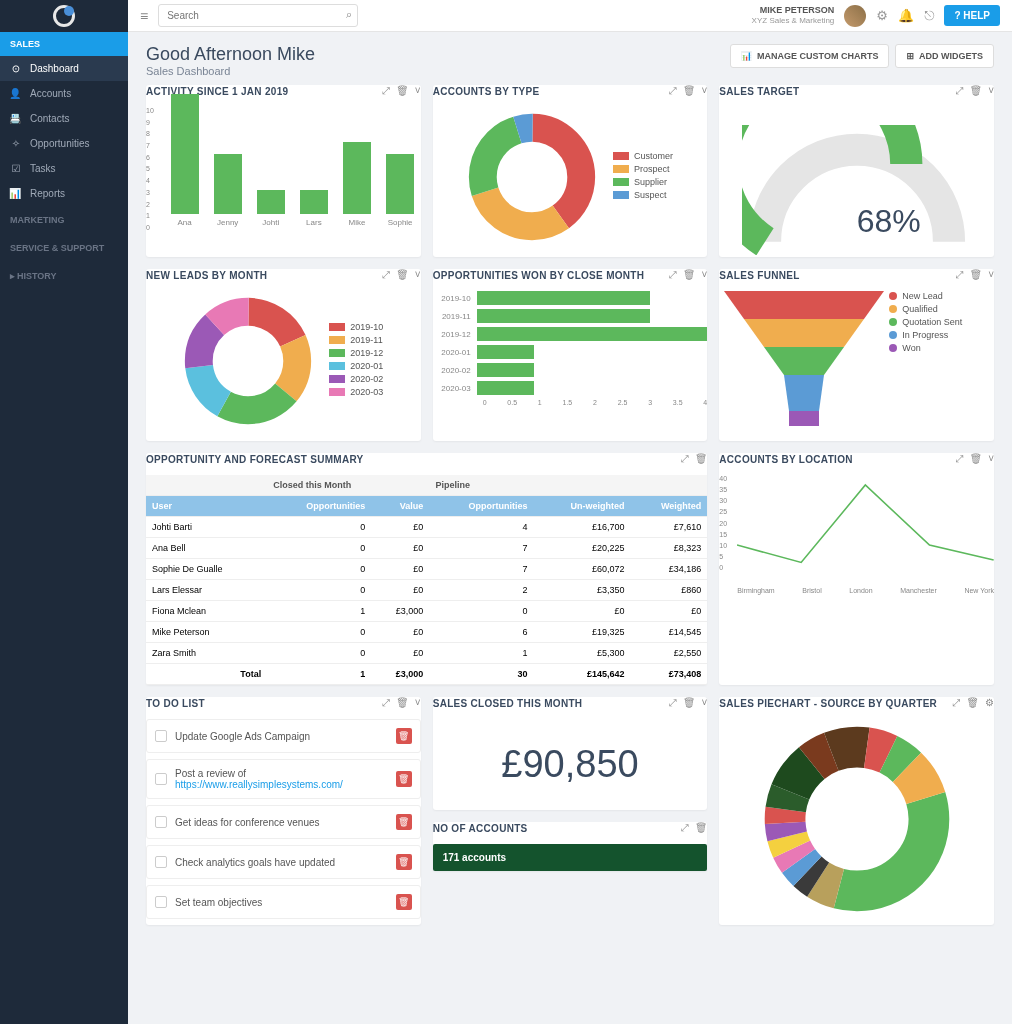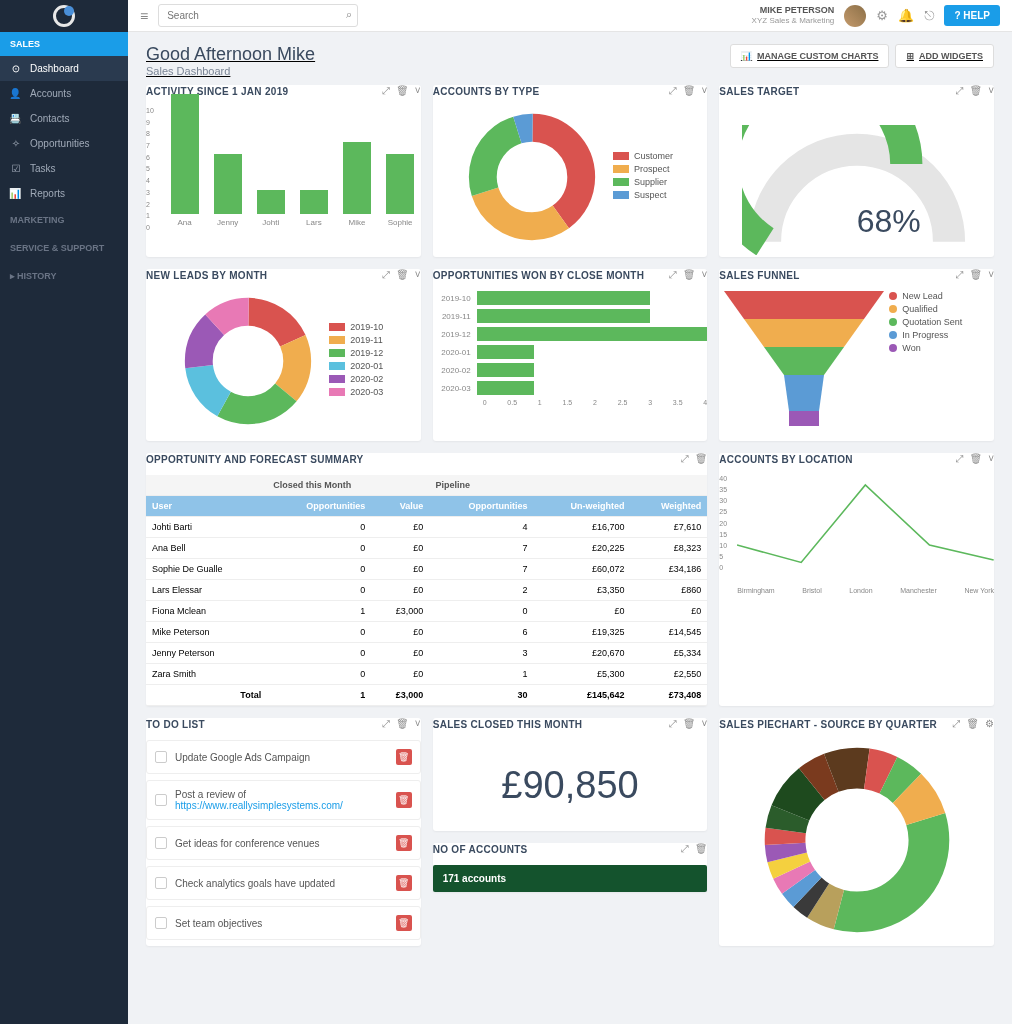--- a/index.html
+++ b/index.html
@@ -20,21 +20,21 @@
 .hamburger { font-size: 14px; color: #888; cursor: pointer; }
 .search-wrap { flex: 0 0 200px; position: relative; }
 .search { width: 100%; padding: 5px 24px 5px 8px; border: 1px solid #ddd; border-radius: 3px; font-size: 10px; }
 .topbar-spacer { flex: 1; }
 .user-info { text-align: right; line-height: 1.2; }
 .user-name { font-size: 9px; font-weight: 600; color: #555; }
 .user-company { font-size: 8px; color: #999; }
 .avatar { width: 22px; height: 22px; border-radius: 50%; background: linear-gradient(45deg,#c49a6c,#8b6f47); }
 .top-icon { font-size: 13px; color: #999; cursor: pointer; }
 .help-btn { background: #1a9de8; color: #fff; padding: 5px 10px; border-radius: 3px; font-size: 10px; font-weight: 600; cursor: pointer; }
-.page-header { display: flex; align-items: flex-start; padding: 12px 18px 8px; text-decoration: underline; }
+.page-header { display: flex; align-items: flex-start; padding: 12px 18px 8px; }
 .page-title { font-size: 18px; color: #3a4a5f; font-weight: 400; }
 .page-subtitle { font-size: 11px; color: #7a8595; }
 .page-header-spacer { flex: 1; }
 .header-btn { background: #fff; border: 1px solid #ddd; padding: 6px 10px; border-radius: 3px; font-size: 9px; color: #555; font-weight: 600; cursor: pointer; display: inline-flex; align-items: center; gap: 5px; margin-left: 6px; }
 .grid { display: grid; grid-template-columns: repeat(3, 1fr); gap: 12px; padding: 0 18px 18px; }
 .card { background: #fff; border-radius: 3px; box-shadow: 0 1px 2px rgba(0,0,0,0.05); padding: 0; position: relative; }
 .card.span2 { grid-column: span 2; }
 .card-header { display: flex; align-items: center; margin-bottom: 10px; }
 .card-title { font-size: 10px; font-weight: 700; color: #3a4a5f; letter-spacing: 0.3px; }
 .card-actions { margin-left: auto; display: flex; gap: 6px; color: #888; font-size: 10px; }
@@ -476,28 +476,20 @@
                 <td>£0</td>
                 <td>£0</td>
               </tr>
               <tr>
                 <td>Mike Peterson</td>
                 <td>0</td>
                 <td>£0</td>
                 <td>6</td>
                 <td>£19,325</td>
                 <td>£14,545</td>
-              </tr>
-              <tr>
-                <td>Jenny Peterson</td>
-                <td>0</td>
-                <td>£0</td>
-                <td>3</td>
-                <td>£20,670</td>
-                <td>£5,334</td>
               </tr>
               <tr>
                 <td>Zara Smith</td>
                 <td>0</td>
                 <td>£0</td>
                 <td>1</td>
                 <td>£5,300</td>
                 <td>£2,550</td>
               </tr>
               <tr class="total-row">

